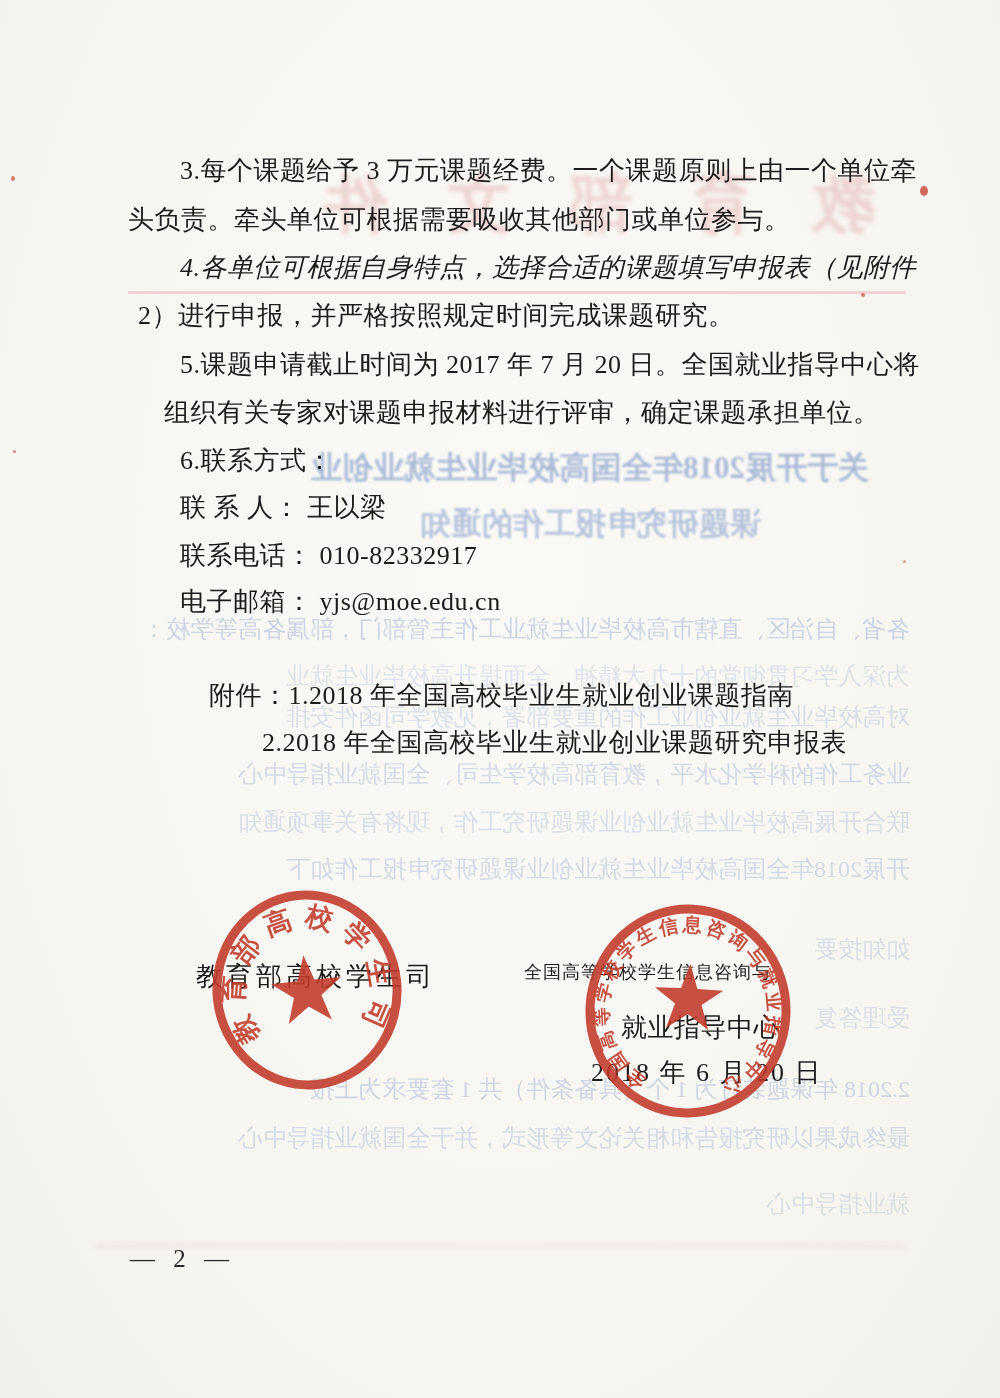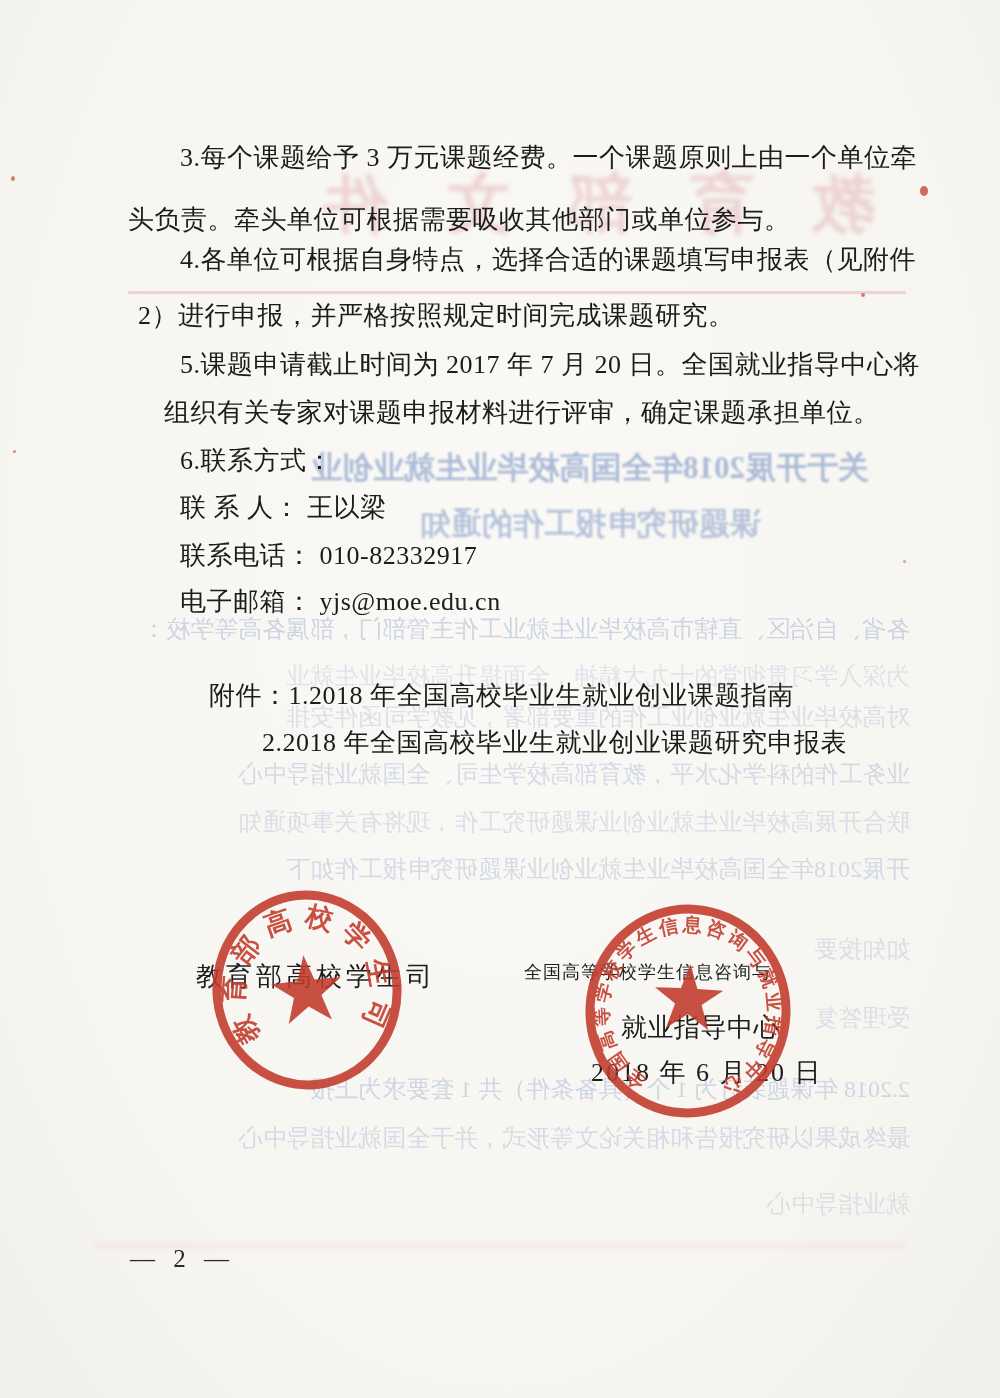--- a/index.html
+++ b/index.html
@@ -78,23 +78,23 @@
   <div class="bleed bleed-body" style="top:758px;left:125px;width:785px;opacity:0.40;">业务工作的科学化水平，教育部高校学生司、全国就业指导中心</div>
   <div class="bleed bleed-body" style="top:806px;left:125px;width:785px;opacity:0.33;">联合开展高校毕业生就业创业课题研究工作，现将有关事项通知</div>
   <div class="bleed bleed-body" style="top:853px;left:125px;width:785px;opacity:0.40;">开展2018年全国高校毕业生就业创业课题研究申报工作如下</div>
   <div class="bleed bleed-body" style="top:933px;left:800px;width:110px;opacity:0.32;">如知按要</div>
   <div class="bleed bleed-body" style="top:1002px;left:800px;width:110px;opacity:0.30;">受理答复</div>
   <div class="bleed bleed-body" style="top:1073px;left:125px;width:785px;opacity:0.45;">2.2018 年课题装订为 1 个（具备条件）共 1 套要求为上报</div>
   <div class="bleed bleed-body" style="top:1122px;left:125px;width:785px;opacity:0.38;">最终成果以研究报告和相关论文等形式，并于全国就业指导中心</div>
   <div class="bleed bleed-body" style="top:1188px;left:690px;width:220px;opacity:0.30;">就业指导中心</div>
   <div class="pink-rule" style="top:1243px;left:95px;width:810px;height:6px;opacity:0.35;filter:blur(2px);background:#edd3d6;"></div>
 
-  <div class="line" style="top:142px;left:180px;">3.每个课题给予 3 万元课题经费。一个课题原则上由一个单位牵</div>
+  <div class="line" style="top:155px;left:180px;">3.每个课题给予 3 万元课题经费。一个课题原则上由一个单位牵</div>
   <div class="line" style="top:204px;left:128px;">头负责。牵头单位可根据需要吸收其他部门或单位参与。</div>
-  <div class="line" style="top:244px;left:180px;">4.各单位可根据自身特点，选择合适的课题填写申报表（见附件</div>
+  <div class="line" style="top:252px;left:180px;font-style:italic;">4.各单位可根据自身特点，选择合适的课题填写申报表（见附件</div>
   <div class="line" style="top:300px;left:128px;margin-left:10px;">2）进行申报，并严格按照规定时间完成课题研究。</div>
   <div class="line" style="top:349px;left:180px;">5.课题申请截止时间为 2017 年 7 月 20 日。全国就业指导中心将</div>
   <div class="line" style="top:397px;left:136px;margin-left:28px;">组织有关专家对课题申报材料进行评审，确定课题承担单位。</div>
   <div class="line" style="top:445px;left:180px;">6.联系方式：</div>
 
   <div class="line" style="top:492px;left:180px;">联 系 人：  王以梁</div>
   <div class="line" style="top:540px;left:180px;">联系电话：  010-82332917</div>
   <div class="line" style="top:586px;left:180px;">电子邮箱：  yjs@moe.edu.cn</div>
 
   <div class="line" style="top:680px;left:178px;margin-left:31px;">附件：1.2018 年全国高校毕业生就业创业课题指南</div>

